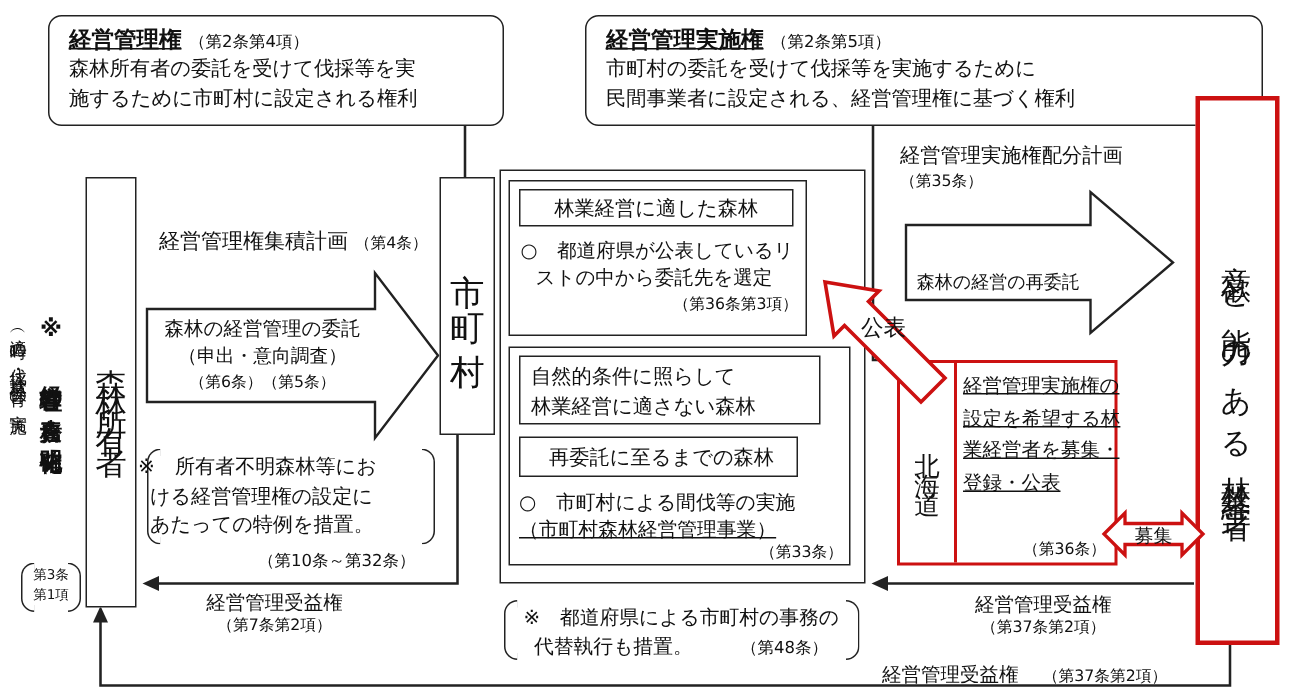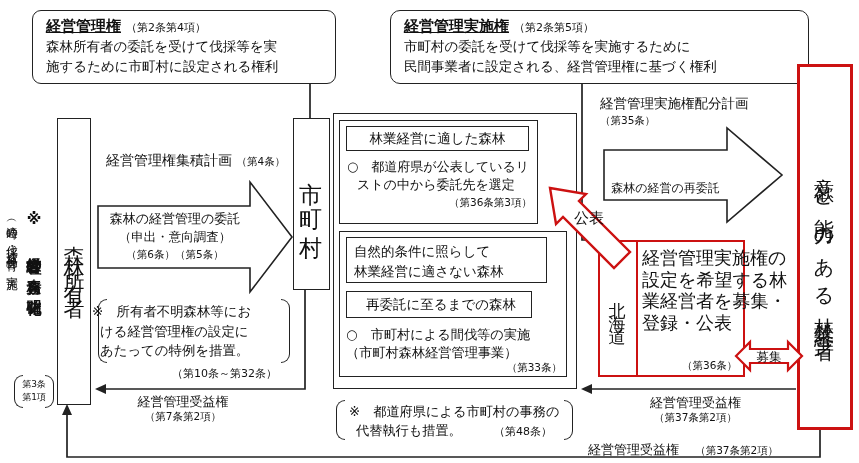--- a/index.html
+++ b/index.html
@@ -49,21 +49,21 @@
   </svg>
 
   <div class="box rbox" style="left:32px;top:10px;width:304px;height:74px;">
     <div>
       <span class="def-title">経営管理権</span><span class="def-ref">（第2条第4項）</span>
     </div>
     <div class="def-body">森林所有者の委託を受けて伐採等を実</div>
     <div class="def-body">施するために市町村に設定される権利</div>
   </div>
 
-  <div class="box rbox" style="left:390px;top:10px;width:419px;height:74px;border-radius:10px;">
+  <div class="box rbox" style="left:390px;top:10px;width:452px;height:74px;">
     <div>
       <span class="def-title">経営管理実施権</span><span class="def-ref">（第2条第5項）</span>
     </div>
     <div class="def-body">市町村の委託を受けて伐採等を実施するために</div>
     <div class="def-body">民間事業者に設定される、経営管理権に基づく権利</div>
   </div>
 
   <div class="t vtext" style="left:4px;top:124px;height:240px;font-size:11.5px;letter-spacing:2px;">
     <span>（適時の伐採・造林・保育の実施）</span>
   </div>
@@ -115,33 +115,33 @@
 
   <div class="box nobg" style="left:339px;top:231px;width:228px;height:146px;"></div>
   <div class="box" style="left:346px;top:237px;width:201px;height:46px;padding:3px 7px;font-size:13.5px;line-height:20px;">
     <div>自然的条件に照らして</div>
     <div>林業経営に適さない森林</div>
   </div>
   <div class="box" style="left:346px;top:291px;width:186px;height:27px;display:flex;align-items:center;padding-left:19px;font-size:13.5px;">
     <span>再委託に至るまでの森林</span>
   </div>
   <div class="t" style="left:346px;top:326px;font-size:13.2px;">○　市町村による間伐等の実施</div>
-  <div class="t" style="left:346px;top:344px;font-size:13.2px;">（市町村森林経営管理事業）</div>
+  <div class="t" style="left:346px;top:344px;font-size:13.2px;text-decoration:underline;">（市町村森林経営管理事業）</div>
   <div class="t rt" style="left:450px;top:361px;width:112px;font-size:10.5px;">（第33条）</div>
 
   <div class="t" style="left:600px;top:95px;font-size:13.5px;">経営管理実施権配分計画</div>
   <div class="t" style="left:600px;top:114px;font-size:10.5px;">（第35条）</div>
   <div class="t ctr" style="left:606px;top:180px;width:119px;font-size:12px;">森林の経営の再委託</div>
 
   <div class="redbox" style="left:598px;top:240px;width:147px;height:137px;border:2.2px solid #cc1111;">
     <div style="position:absolute;left:0;top:0;bottom:0;width:38px;border-right:2.2px solid #cc1111;box-sizing:border-box;" class="vtext">
       <span style="font-size:17px;letter-spacing:13px;">北海道</span>
     </div>
   </div>
-  <div class="t" style="left:642px;top:247px;font-size:18px;line-height:21.5px;">
+  <div class="t" style="left:642px;top:247px;font-size:13px;line-height:21.5px;text-decoration:underline;">
     <div>経営管理実施権の</div>
     <div>設定を希望する林</div>
     <div>業経営者を募集・</div>
     <div>登録・公表</div>
   </div>
   <div class="t" style="left:682px;top:359px;font-size:10.5px;">（第36条）</div>
 
   <div class="redbox vtext" style="left:797px;top:64px;width:56px;height:366px;border:3px solid #cc1111;">
     <span style="font-size:20px;letter-spacing:6px;">意欲と能力のある林業経営者</span>
   </div>

